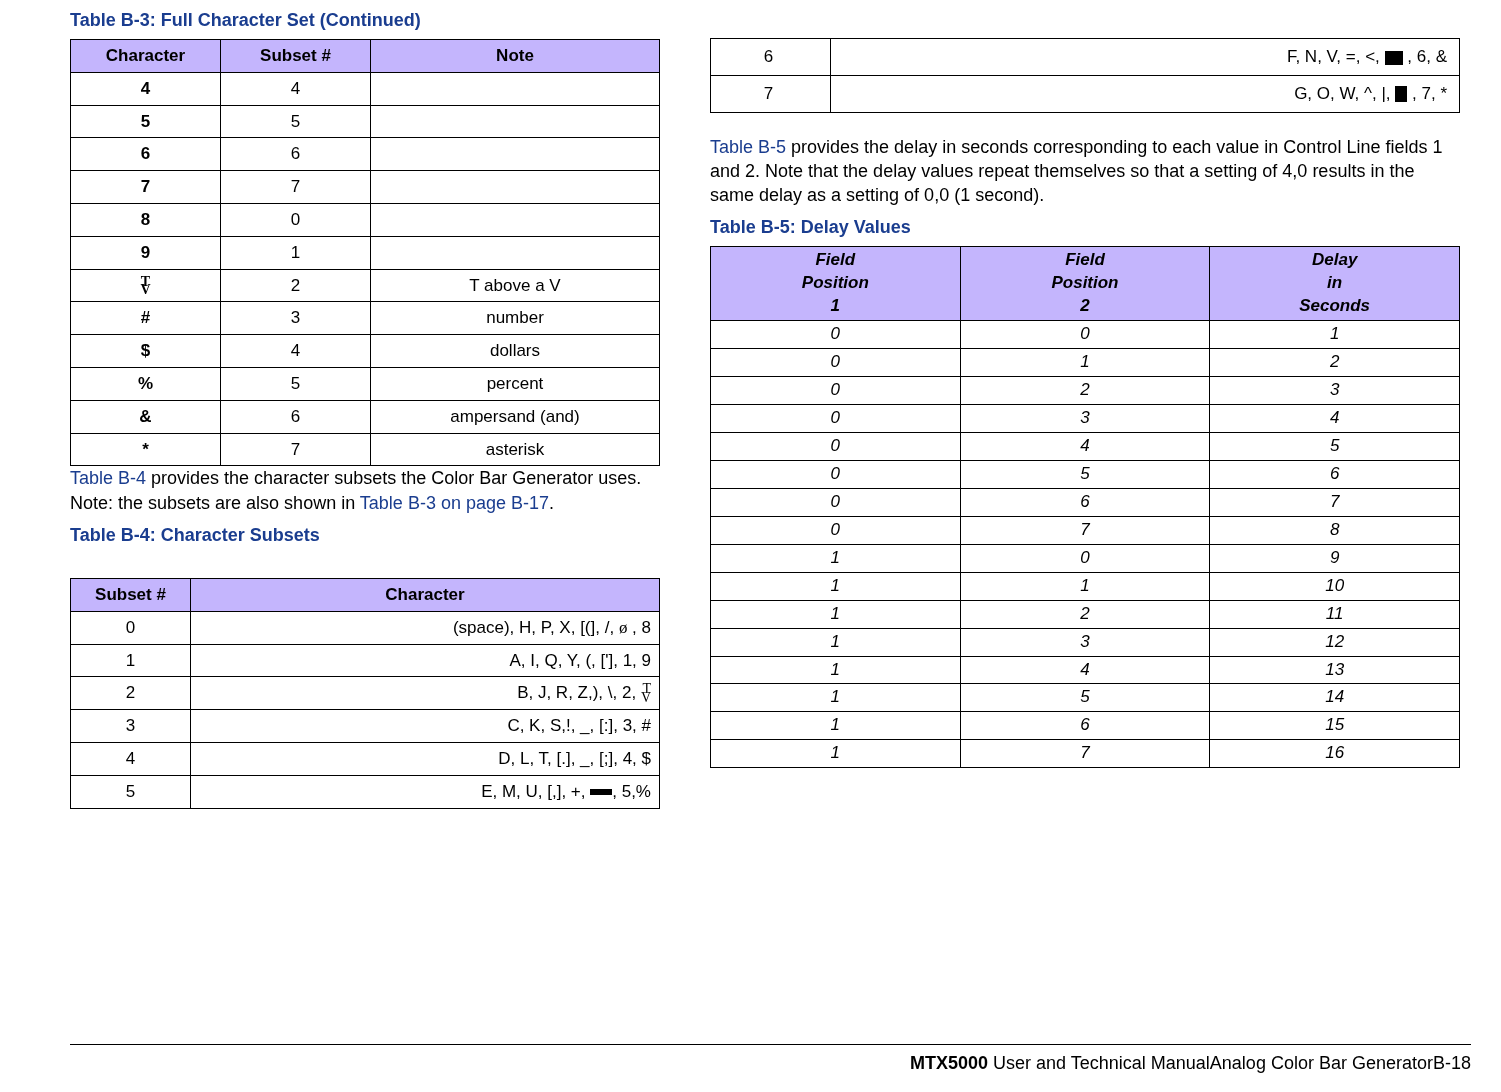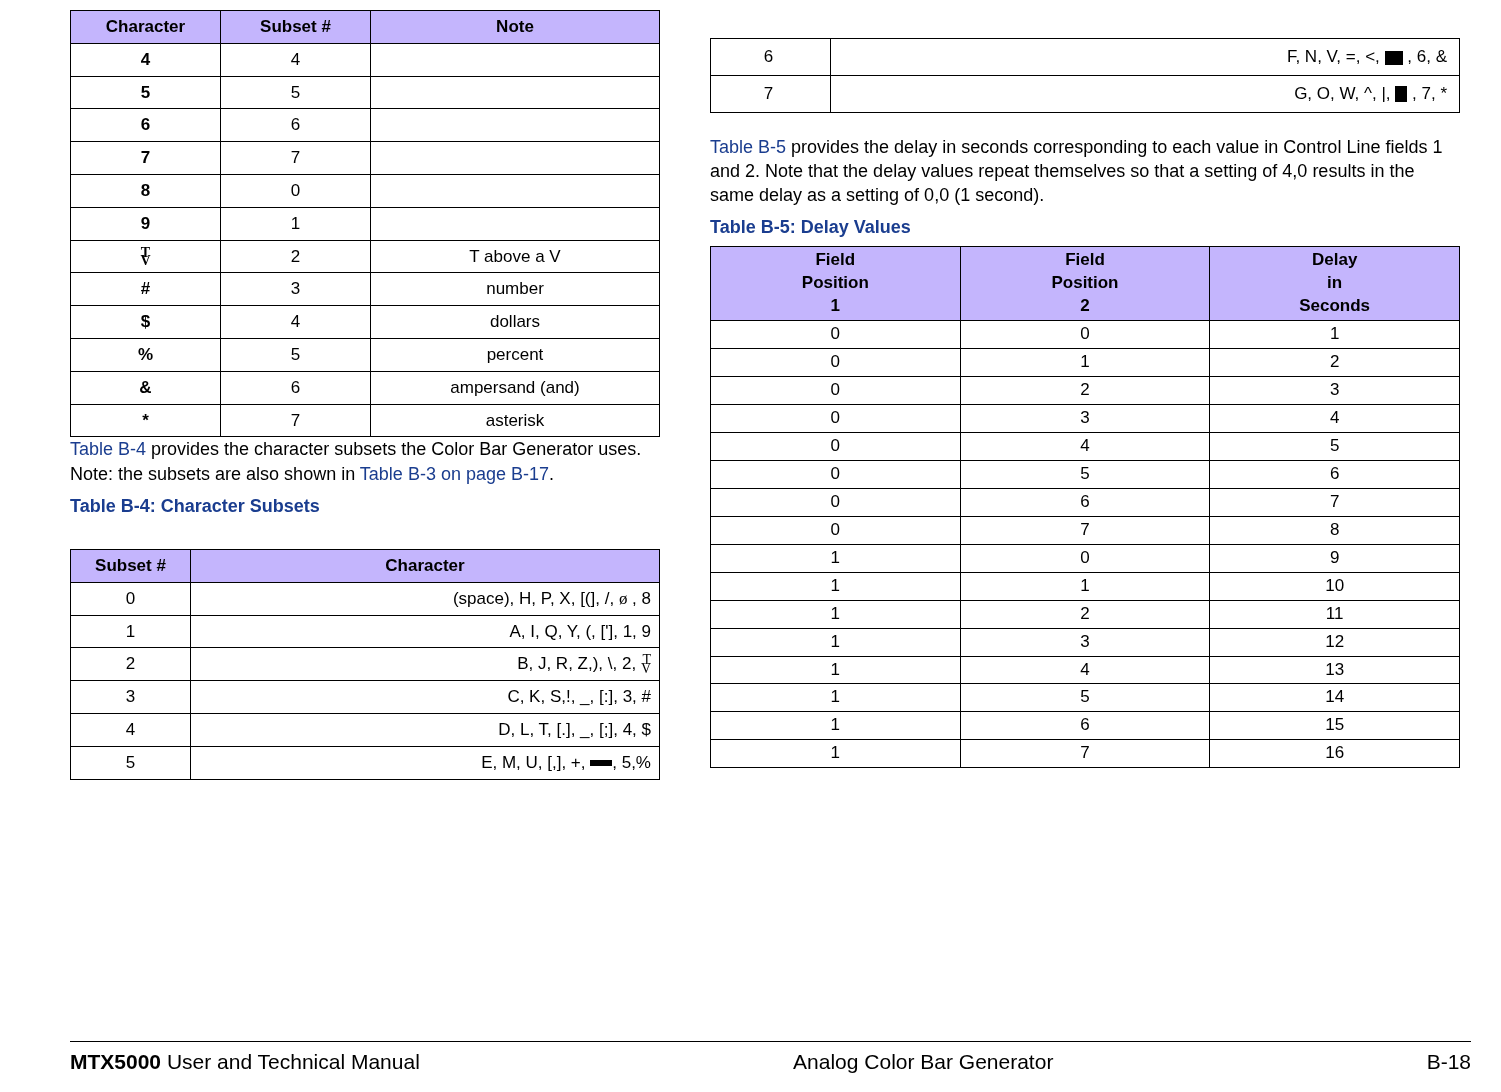--- a/index.html
+++ b/index.html
@@ -119,22 +119,22 @@
       font-family: serif;
     }
     .footer {
       position: absolute;
       bottom: 18px;
       left: 70px;
       right: 30px;
       border-top: 1px solid #000;
       padding-top: 8px;
       display: flex;
-      justify-content: space-between;
-      font-size: 21px;
+      justify-content: flex-end;
+      font-size: 18px;
     }
     .footer .left {
       font-weight: normal;
     }
     .footer .left b {
       font-weight: bold;
     }
     .table-b4-cont {
       margin-bottom: 0;
     }
@@ -160,33 +160,35 @@
       border: 1px solid #000;
       padding: 6px 12px;
       font-size: 17px;
       text-align: right;
     }
     .table-b3 th:nth-child(1){ width: 150px;}
     .table-b3 th:nth-child(2){ width: 150px;}
     .table-b3 td:nth-child(1){ font-weight: bold;}
     .table-b5-wrap {
       margin-top: 6px;
+      font-style: italic;
     }
     .table-b5 td, .table-b5 th {
       padding: 2px 8px;
       line-height: 1.35;
     }
     .table-b4-header th:first-child{width:120px;}
   </style>
 </head>
 <body>
 
 <div class="columns">
 
   <div class="col-left">
+    <div class="table-title">Table B-3:   Full Character Set (Continued)</div>
     <table class="table-b3">
       <thead>
         <tr>
           <th>Character</th>
           <th>Subset #</th>
           <th>Note</th>
         </tr>
       </thead>
       <tbody id="tb3-body">
           <tr>

